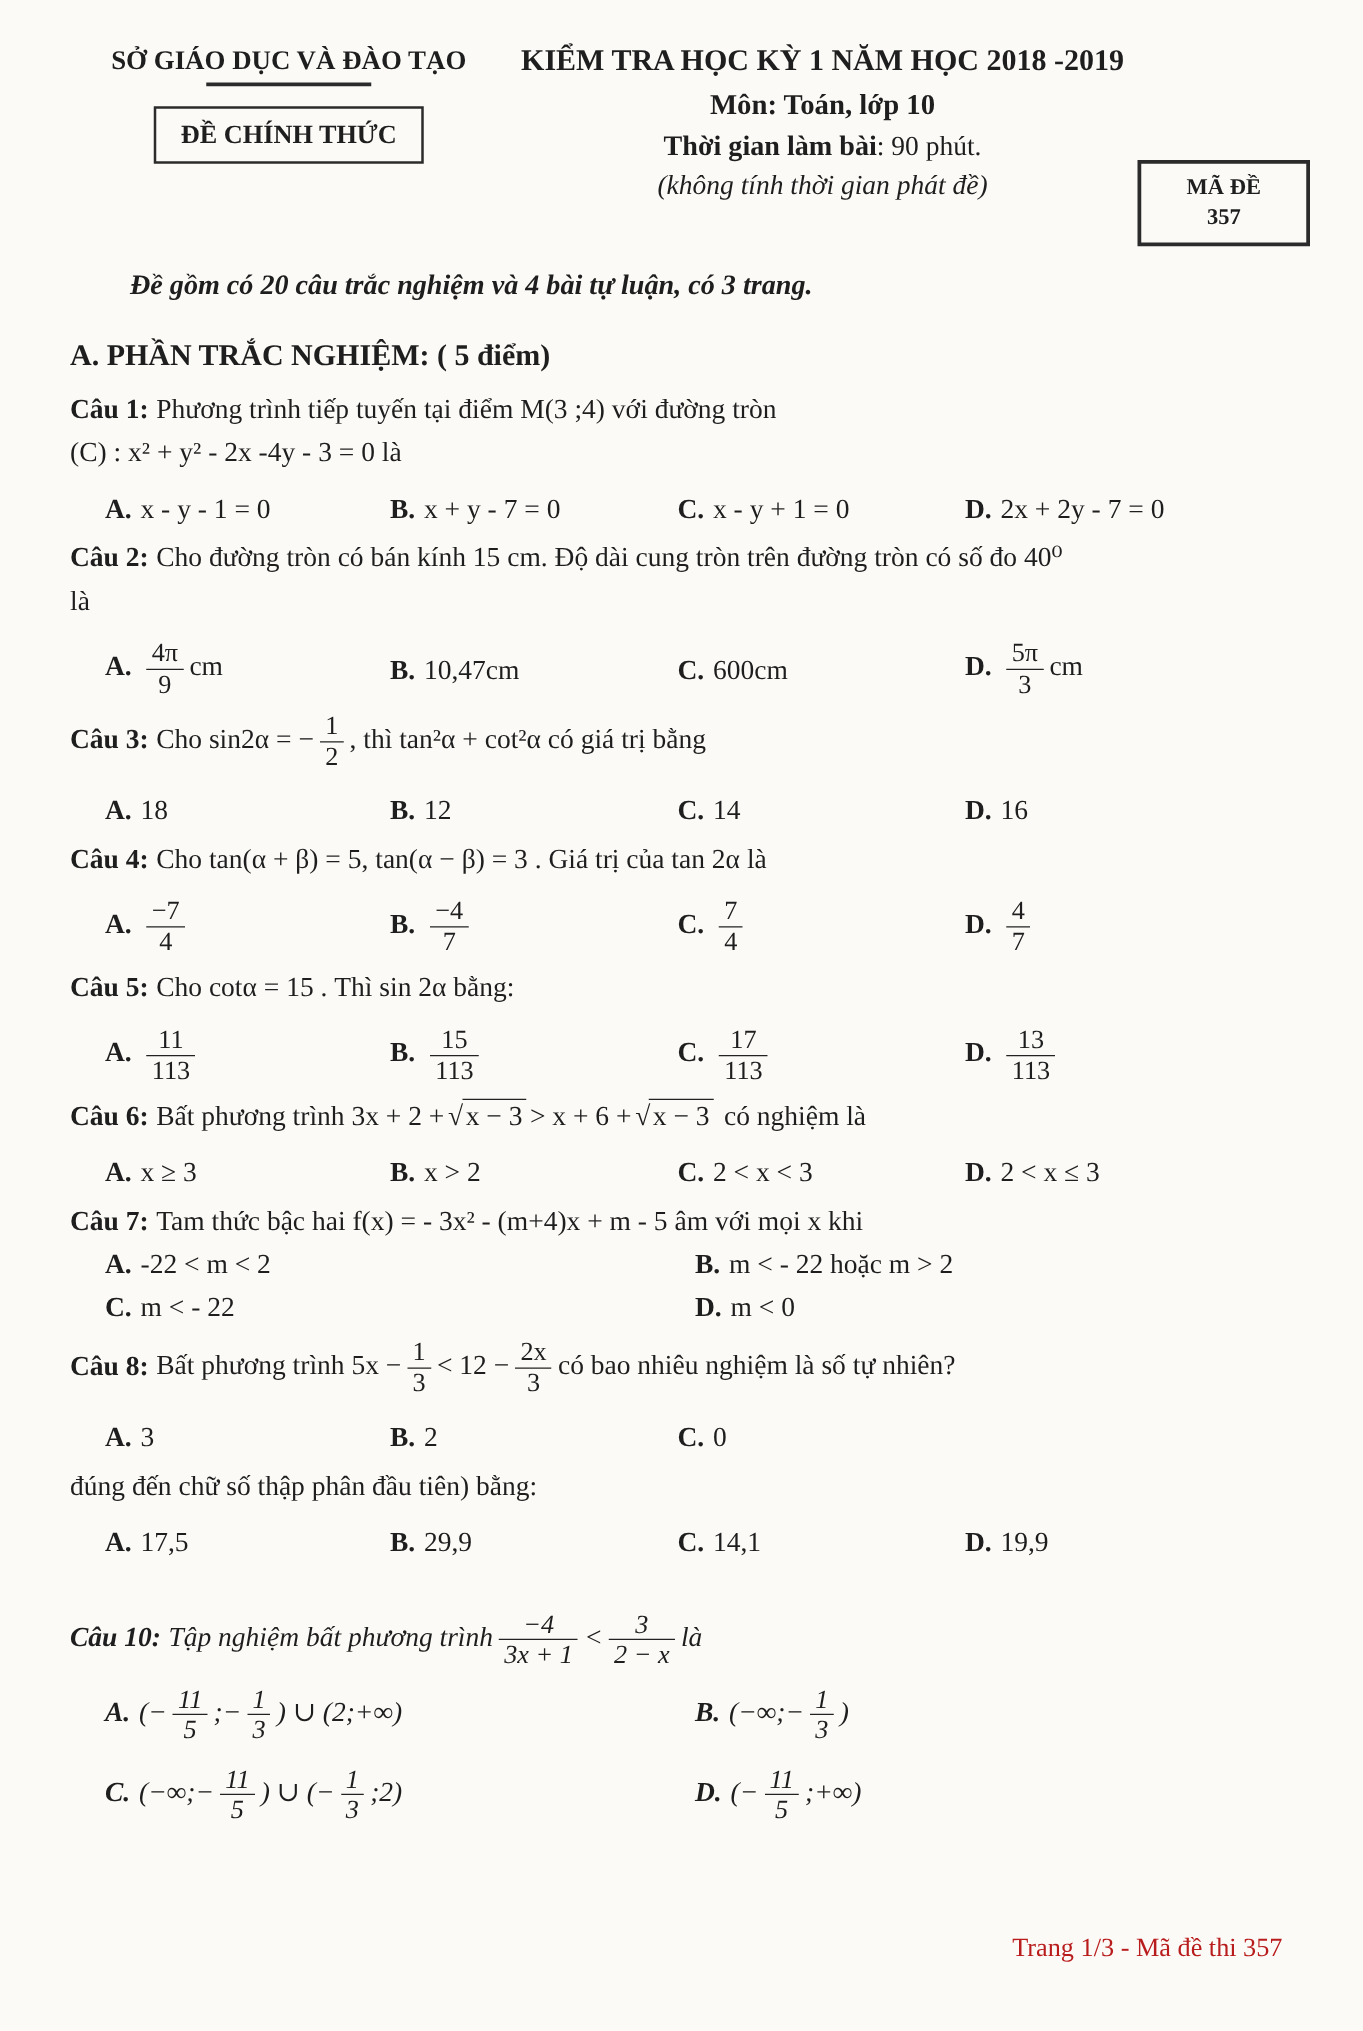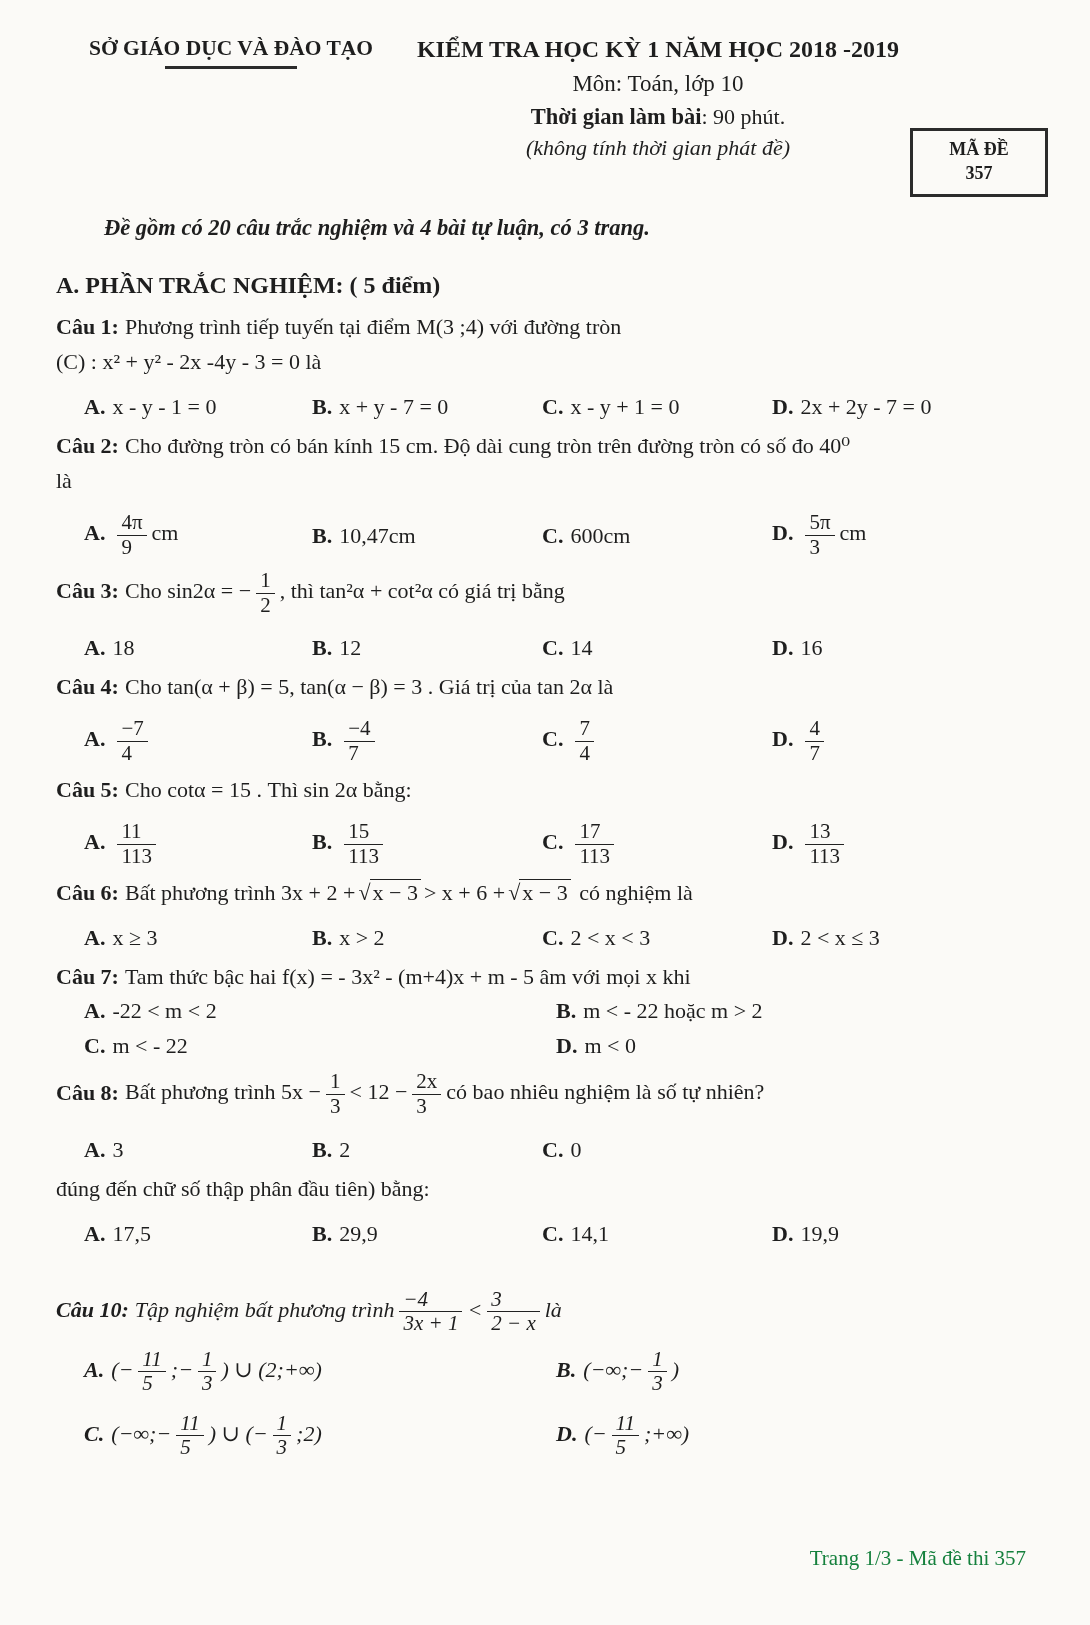--- a/index.html
+++ b/index.html
@@ -22,21 +22,21 @@
   .header { display: flex; align-items: flex-start; }
   .h-left { width: 350px; text-align: center; flex-shrink: 0; }
   .dept { font-weight: bold; font-size: 21.5px; white-space: nowrap; }
   .dept-rule { width: 132px; border-bottom: 3px solid #2b2b2b; margin: 4px auto 16px auto; }
   .official-box {
     display: inline-block; border: 2.5px solid #2b2b2b;
     padding: 7px 20px; font-weight: bold; font-size: 21px;
   }
   .h-center { flex: 1; text-align: center; }
   .exam-title { font-weight: bold; font-size: 24px; white-space: nowrap; }
-  .subject { font-weight: normal; font-size: 23px; margin-top: 3px; }
+  .subject { font-weight: bold; font-size: 23px; margin-top: 3px; }
   .duration { font-size: 22px; margin-top: 3px; }
   .duration b { font-size: 22.5px; }
   .note { font-style: italic; font-size: 22px; margin-top: 1px; }
   .code-box {
     width: 128px; flex-shrink: 0;
     border: 3px solid #2b2b2b;
     text-align: center; font-weight: bold; font-size: 18px;
     margin-top: 94px; padding: 6px 2px 8px 2px;
     line-height: 1.35;
   }
@@ -53,44 +53,45 @@
   .opts2 {
     display: grid; grid-template-columns: 472px 1fr;
     padding-left: 28px; margin-top: 5px; align-items: center;
     row-gap: 6px;
   }
   .opt { white-space: nowrap; }
   .opt .k { font-weight: bold; margin-right: 7px; }
   
   .frac {
     display: inline-flex; flex-direction: column;
-    vertical-align: middle; 
+    vertical-align: middle; text-align: center;
     margin: 0 5px; line-height: 1.12; font-size: 21px;
   }
   .frac .num { padding: 0 4px; }
   .frac .den { border-top: 1.7px solid #222; padding: 0 4px; }
   
   .sqrt { white-space: nowrap; margin: 0 3px; }
   .sqrt .sign { letter-spacing: -1px; }
   .sqrt .rad { border-top: 1.6px solid #222; padding: 0 3px; }
   
   .footer {
     position: absolute; top: 1545px; right: 64px;
-    font-size: 21px; color: #15803d;
+    font-size: 21px; color: #b91c1c;
   }
 </style>
 </head>
 <body>
 
 <div class="page">
 
   <div class="header">
     <div class="h-left">
       <div class="dept">SỞ GIÁO DỤC VÀ ĐÀO TẠO</div>
       <div class="dept-rule"></div>
+      <div class="official-box">ĐỀ CHÍNH THỨC</div>
     </div>
     <div class="h-center">
       <div class="exam-title">KIỂM TRA HỌC KỲ 1 NĂM HỌC 2018 -2019</div>
       <div class="subject">Môn: Toán, lớp 10</div>
       <div class="duration"><b>Thời gian làm bài</b><span>: 90 phút.</span></div>
       <div class="note">(không tính thời gian phát đề)</div>
     </div>
     <div class="code-box">
       <div>MÃ ĐỀ</div>
       <div>357</div>

